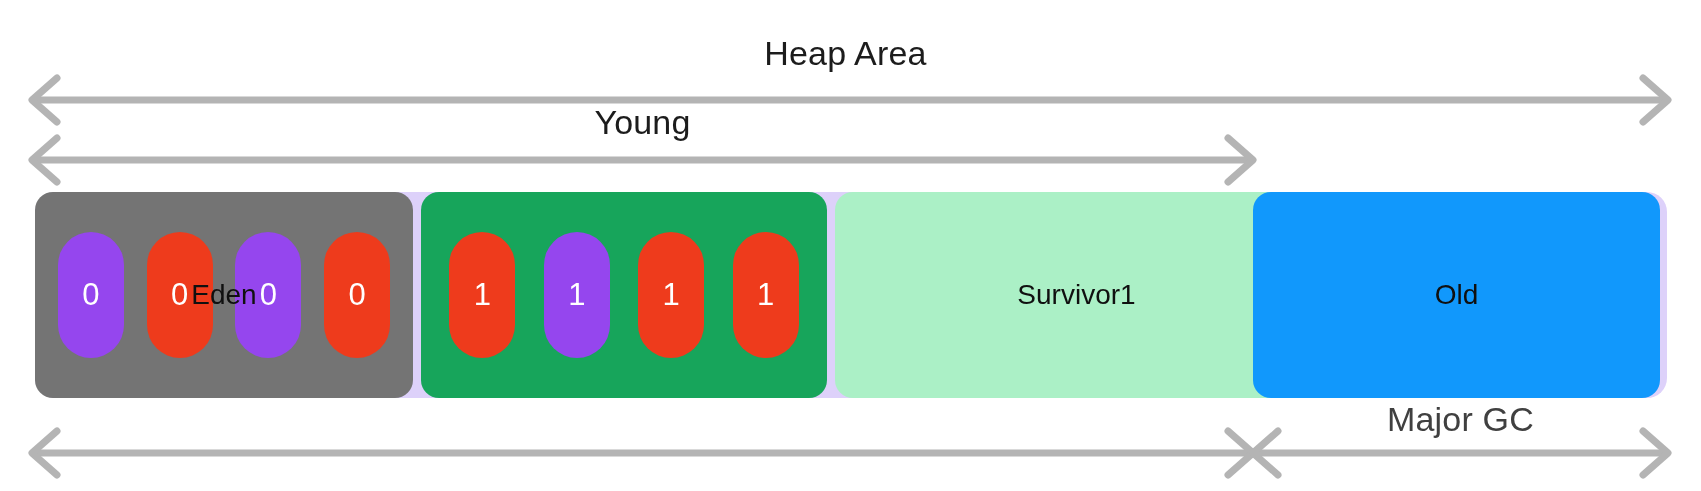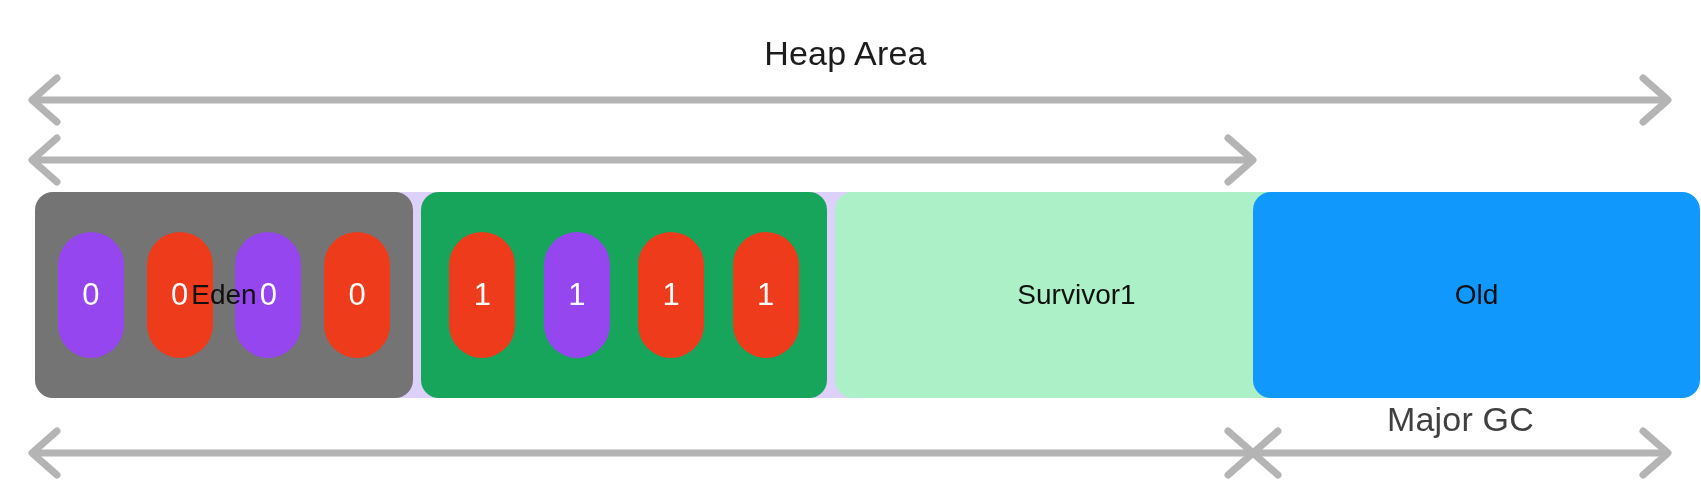--- a/index.html
+++ b/index.html
@@ -35,21 +35,21 @@
     border-radius: 20px;
   }
   .block {
     position: absolute; z-index: 2;
     top: 192px; height: 206px;
     border-radius: 18px;
   }
   .block-eden      { left: 35px;   width: 378px; }
   .block-survivor0 { left: 421px;  width: 406px; }
   .block-survivor1 { left: 835px;  width: 483px; }
-  .block-old       { left: 1253px; width: 407px; padding-left: 40px; }
+  .block-old       { left: 1253px; width: 407px; }
 
   .block-label {
     position: absolute; z-index: 4;
     left: 0; right: 0; top: 50%;
     transform: translateY(-50%);
     text-align: center;
     font-size: 28px; color: #101010;
     white-space: nowrap;
   }
 
@@ -139,15 +139,16 @@
       </div>
       <div class="block block-survivor1" style="background: rgb(171, 240, 198);">
         <div class="block-label">Survivor1</div>
       </div>
       <div class="block block-old" style="background: rgb(17, 152, 252);">
         <div class="block-label">Old</div>
       </div>
     </div>
 
   <div class="diagram-label lbl-heap" style="color: rgb(28, 28, 28);">Heap Area</div>
+  <div class="diagram-label lbl-young" style="color: rgb(28, 28, 28);">Young</div>
   <div class="diagram-label lbl-major" style="color: #404040;">Major GC</div>
 
 </div>
 
 </body></html>

